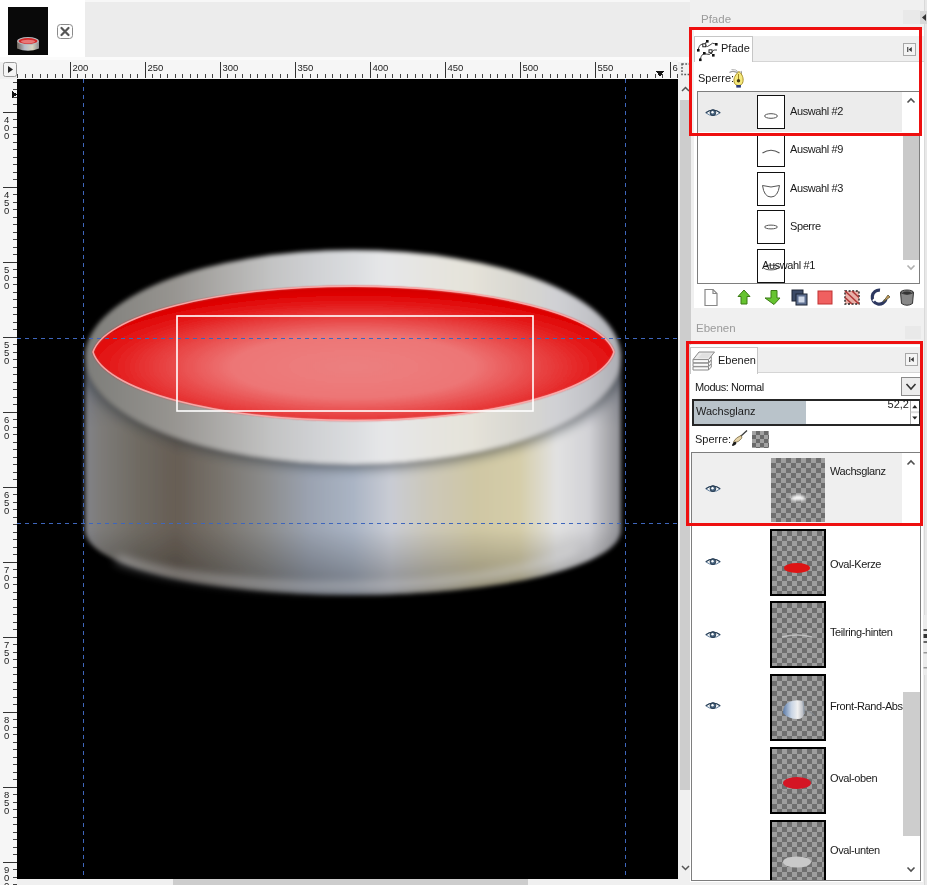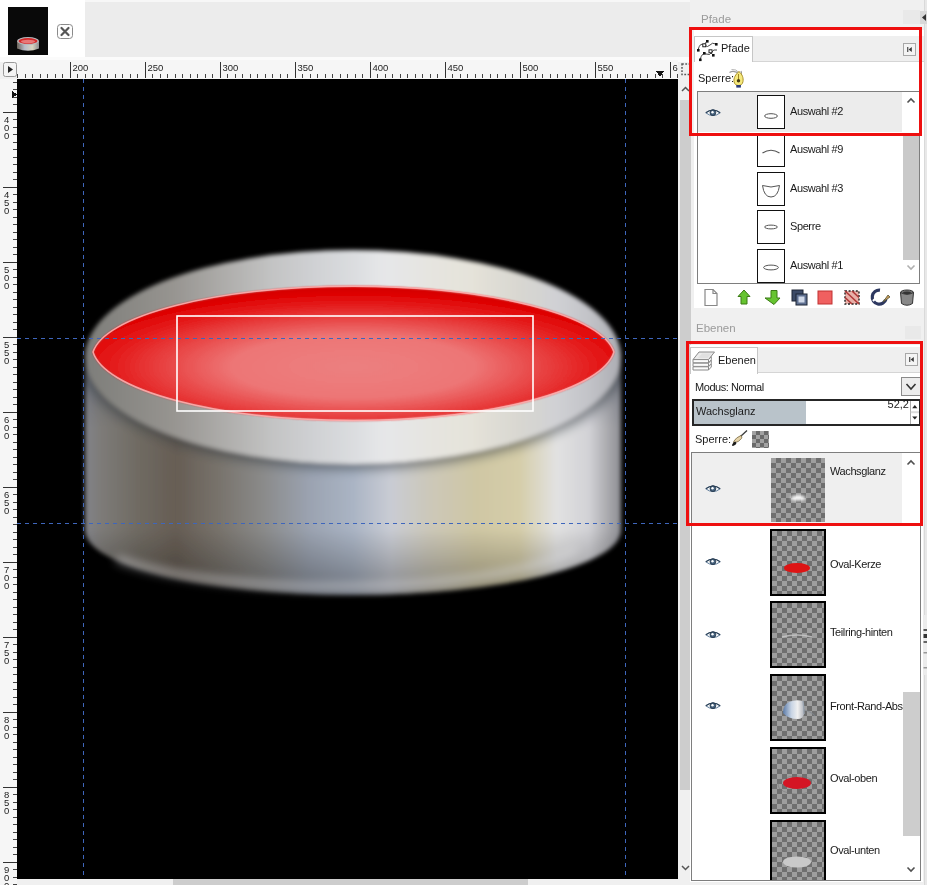--- a/index.html
+++ b/index.html
@@ -453,21 +453,21 @@
 <div class="abs lbl rl" style="left:790px;top:181.8px">Auswahl #3</div>
 <div class="abs" style="left:757px;top:210.2px;width:28px;height:34px;background:#fff;border:1.6px solid #111"></div>
 <svg class="abs" style="left:757px;top:210.2px" width="28" height="34" viewBox="0 0 28 34">
     <ellipse cx="14" cy="17" rx="6.4" ry="1.9" fill="none" stroke="#555" stroke-width="1"></ellipse>
   </svg>
 <div class="abs lbl rl" style="left:790px;top:220.2px">Sperre</div>
 <div class="abs" style="left:757px;top:248.6px;width:28px;height:34px;background:#fff;border:1.6px solid #111"></div>
 <svg class="abs" style="left:757px;top:248.6px" width="28" height="34" viewBox="0 0 28 34">
     <ellipse cx="14" cy="18.5" rx="7.4" ry="2.4" fill="none" stroke="#555" stroke-width="1"></ellipse>
   </svg>
-<div class="abs lbl rl" style="left:790px;top:258.6px">Auswahl #1</div>
+<div class="abs lbl rl" style="left:762px;top:258.6px">Auswahl #1</div>
 <svg class="abs" style="left:697px;top:288px" width="223px" height="19" viewBox="0 0 223 19">
 
 <path d="M8 1.5 L16 1.5 L20 5.5 L20 17.5 L8 17.5 Z" fill="#fff" stroke="#888" stroke-width="1.2"></path>
 <path d="M16 1.5 L16 5.5 L20 5.5" fill="none" stroke="#888" stroke-width="1.2"></path>
 
 <path d="M41 8.5 L47 2 L53 8.5 L50 8.5 L50 16 L44 16 L44 8.5 Z" fill="#66c430" stroke="#3a7a14" stroke-width="1"></path>
 
 <path d="M68 10 L74 10 L74 2.5 L80 2.5 L80 10 L83 10 L77 16.5 Z" fill="#66c430" stroke="#3a7a14" stroke-width="1"></path>
 
 <rect x="95" y="2" width="11" height="11" fill="#3c4a66" stroke="#1d2535" stroke-width="1"></rect>

